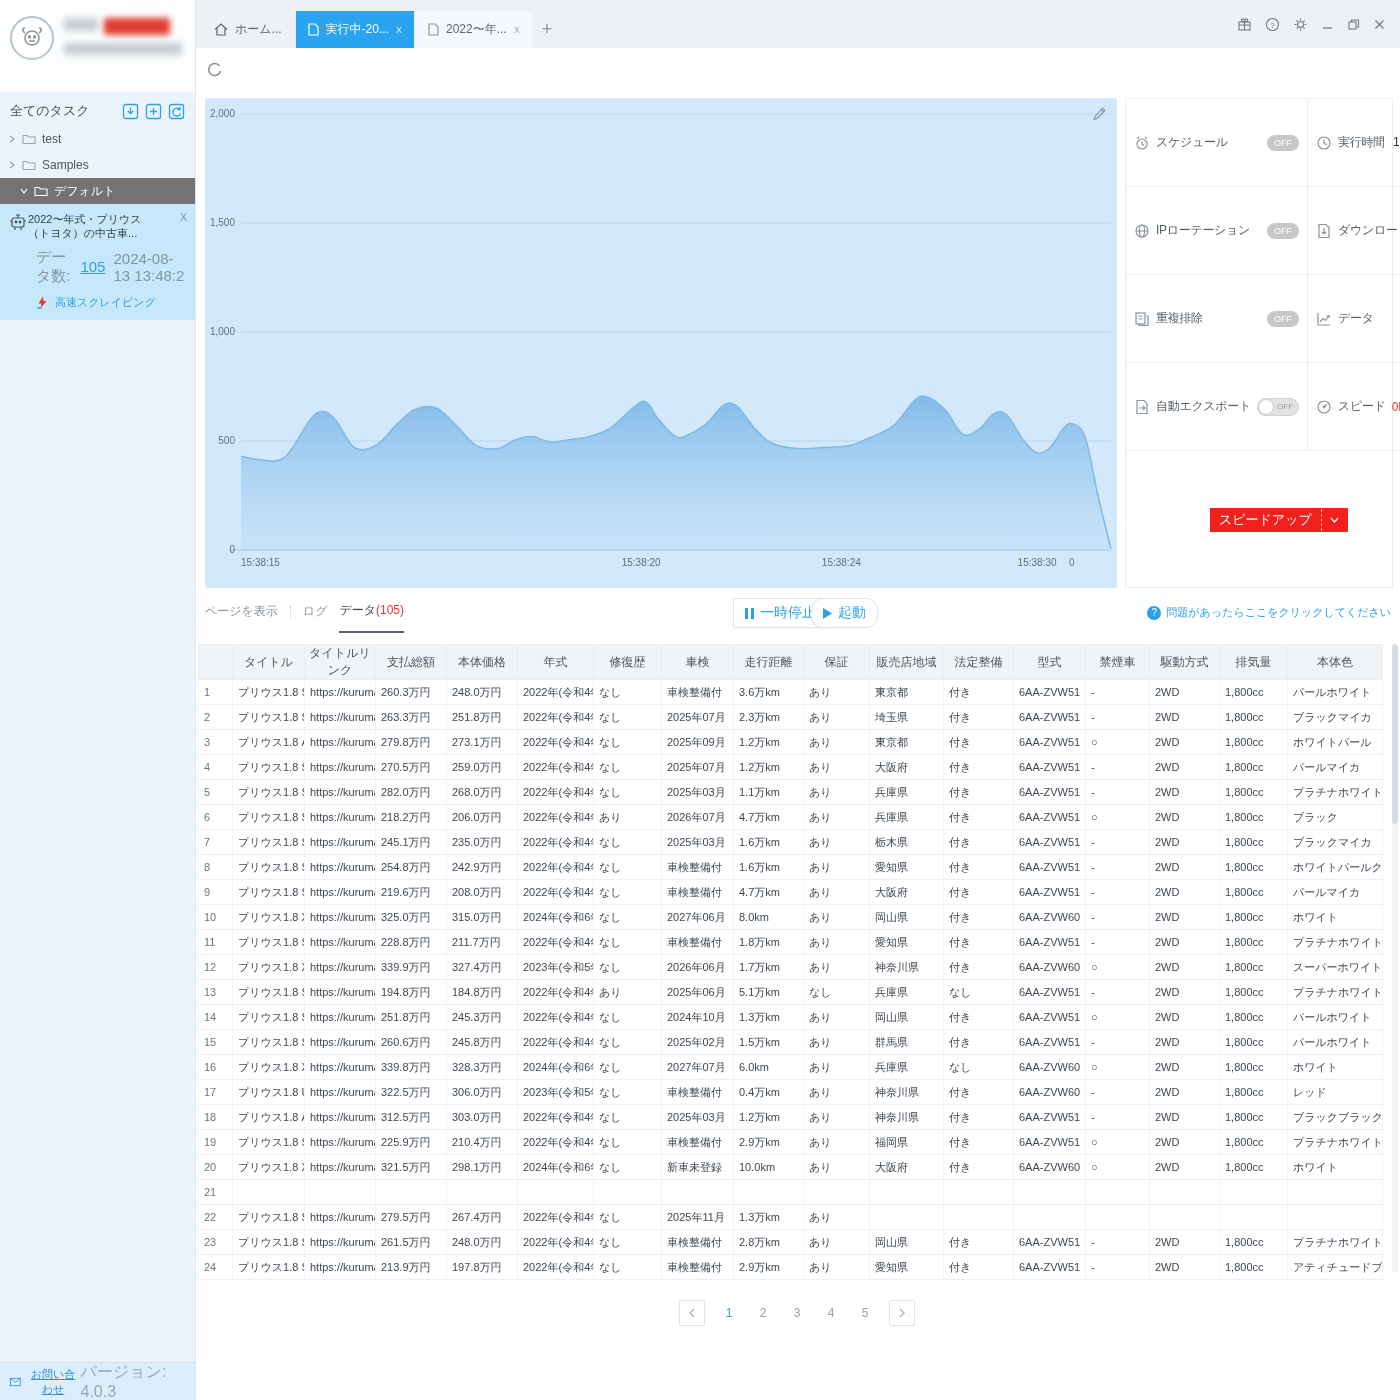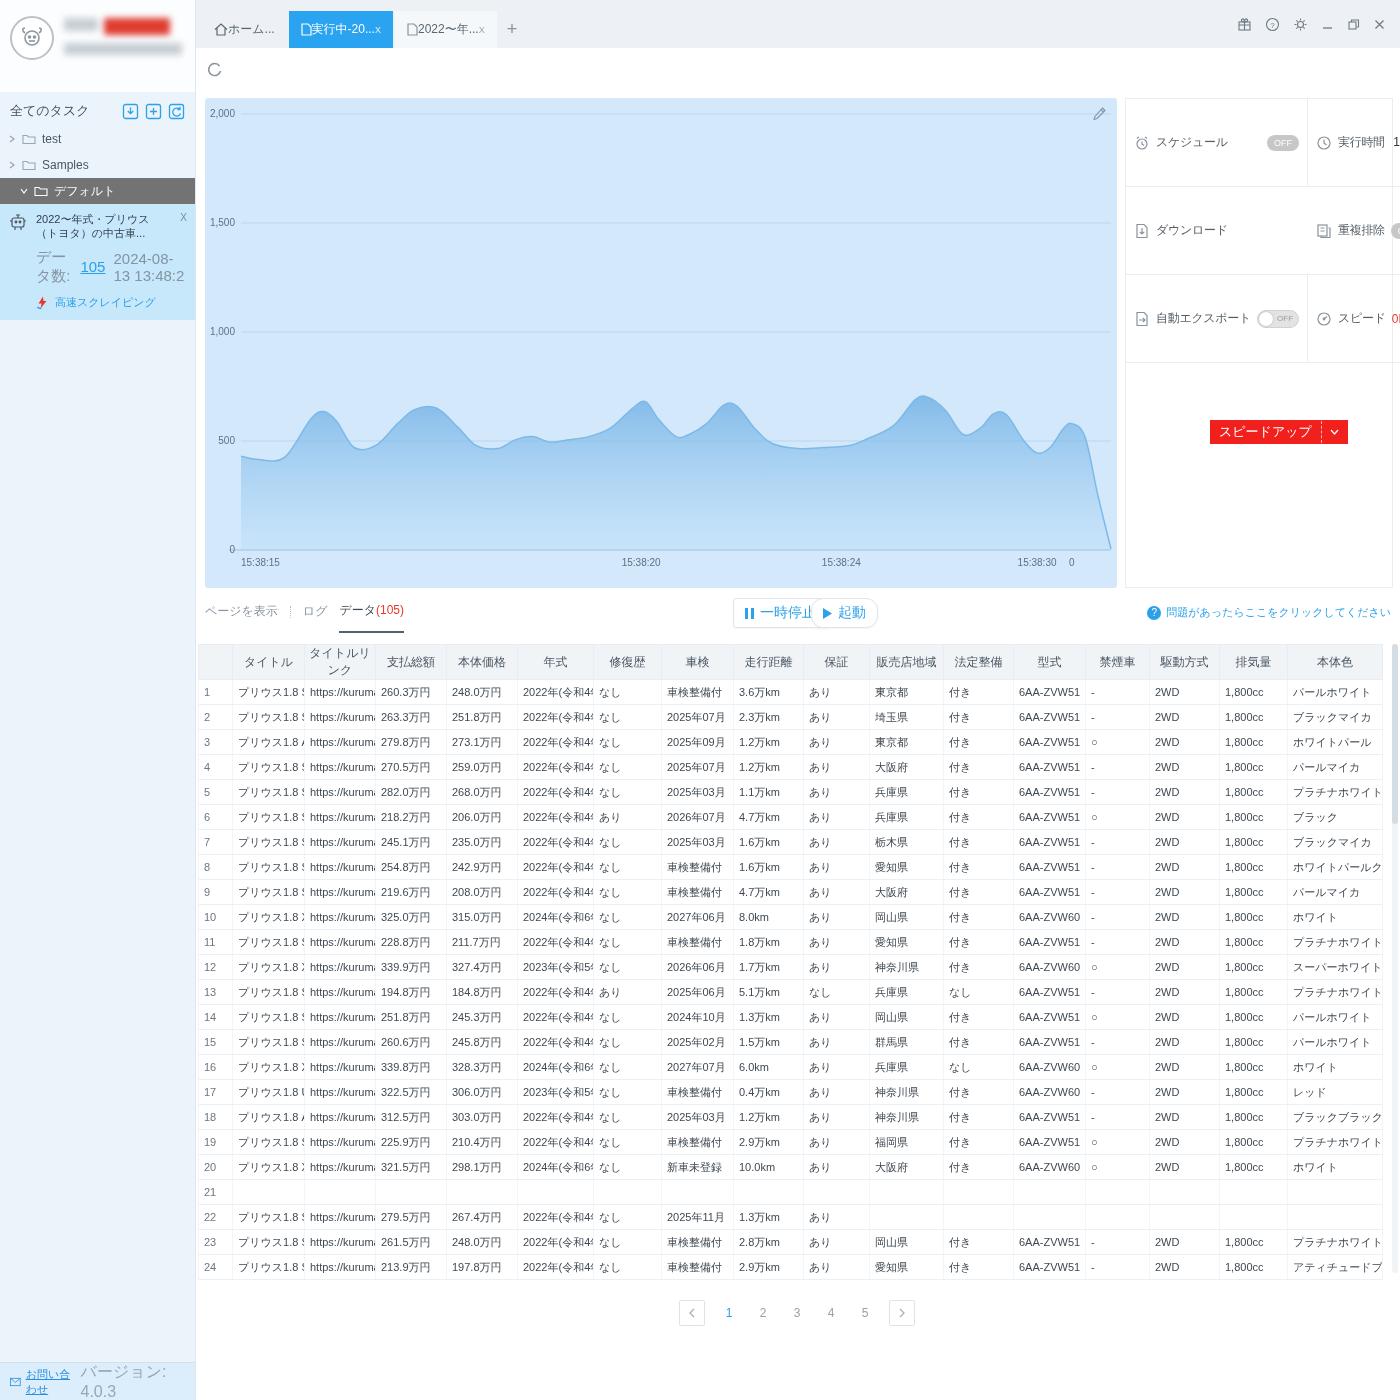--- a/index.html
+++ b/index.html
@@ -14,52 +14,52 @@
   .redact { filter:blur(3px); border-radius:2px; }
   .r-gray { background:#c7ced4; }
   .r-red { background:#e03c30; }
   .tasks-header { display:flex; align-items:center; padding:0 10px; height:30px; margin-top:4px; }
   .tasks-header .t { font-size:13px; color:#45525e; }
   .th-icons { margin-left:auto; display:flex; gap:6px; }
   .th-icons svg { display:block; }
   .tree-row { display:flex; align-items:center; gap:6px; height:26px; padding:0 8px; font-size:12px; color:#4a5660; cursor:default; }
   .tree-row.sel { background:#737373; color:#fff;padding-left:20px; }
   .task-card { background:#c7e7fb; padding:8px 8px 10px 8px; }
-  .tc-top { display:flex; gap:8px; align-items:flex-start; }
+  .tc-top { display:flex; align-items:flex-start; }
   .tc-title { font-size:11px; color:#31404d; line-height:1.3; width:128px; }
   .tc-x { margin-left:auto; color:#7d8c99; font-size:10px; }
   .tc-meta { display:flex; gap:8px; font-size:15px; color:#8494a2; margin:7px 0 0 28px; align-items:center; }
   .tc-meta .cnt { color:#2ba1ea; text-decoration:underline; }
   .tc-boost { display:flex; gap:6px; align-items:center; margin:9px 0 0 28px; font-size:11px; color:#2ba1ea; }
   .side-footer { position:absolute; left:0; bottom:0; width:100%; height:38px; background:#dcedfb; border-top:1px solid #cfe0ee; display:flex; align-items:center; padding:0 10px; }
-  .contact { display:flex; align-items:center; gap:5px; color:#2b8fe0; font-size:11px; text-decoration:underline; }
+  .contact { display:flex; align-items:center; gap:5px; color:#2b8fe0; font-size:11px; text-decoration:underline;text-align:center; }
   .version { margin-left:auto; font-size:16px; color:#9aa6b2; }
 
   
   .main { position:absolute; left:196px; top:0; width:1204px; height:1400px; background:#fff; }
   .titlebar { position:absolute; left:0; top:0; width:100%; height:48px; background:#edf1f5; display:flex; align-items:flex-end; }
   .tabstrip { display:flex; align-items:flex-end; margin-left:4px; }
-  .tab { height:37px; display:flex; align-items:center; padding:0 12px; font-size:12px; color:#5a6670; }
+  .tab { height:37px; display:flex; align-items:center; gap:7px; padding:0 12px; font-size:12px; color:#5a6670; }
   .tab.home { padding:0 14px; }
   .tab.active { background:#2aa3f0; color:#fff; }
   .tab.plain { background:#f4f8fb; margin-left:2px; }
   .tab .x { font-size:9px; opacity:.85; }
   .newtab { font-size:18px; color:#8a949d; padding:0 10px 8px 10px; }
   .win-controls { margin-left:auto; display:flex; align-items:center; gap:13px; padding:0 14px 16px 0; }
   .win-controls svg { display:block; }
   .refresh-row { position:absolute; left:0; top:48px; width:100%; height:44px; background:#fff; }
   .refresh-row svg { position:absolute; left:10px; top:13px; }
 
   
   .chart-panel { position:absolute; left:9px; top:98px; width:912px; height:490px; background:#d3e9fb; border-radius:3px; }
   .pencil { position:absolute; right:10px; top:8px; }
 
   
   .settings { position:absolute; left:929px; top:98px; width:268px; height:490px; background:#fff; border:1px solid #ededed; }
-  .sgrid { display:grid; grid-template-columns:1fr 1fr 1fr; }
+  .sgrid { display:grid; grid-template-columns:1fr; }
   .scell { height:88px; display:flex; align-items:center; gap:6px; padding:0 8px; border-bottom:1px solid #ededed; font-size:12px; color:#555e66; }
   .scell:nth-child(odd){ border-right:1px solid #ededed; }
   .scell .lab { letter-spacing:-0.3px; white-space:nowrap; }
   .scell .val { margin-left:auto; font-size:12px; color:#333; white-space:nowrap; }
   .scell .val.red { color:#e8382d; }
   .pill { margin-left:auto; width:32px; height:16px; border-radius:8px; background:#c7c7c7; color:#fff; font-size:9px; display:flex; align-items:center; justify-content:center; flex:none; }
   .toggle { margin-left:auto; width:42px; height:18px; border-radius:9px; background:#e3e3e3; border:1px solid #d2d2d2; position:relative; flex:none; }
   .toggle .knob { position:absolute; left:1px; top:1px; width:14px; height:14px; border-radius:50%; background:#fff; box-shadow:0 0 2px rgba(0,0,0,.25); }
   .toggle .tlab { position:absolute; right:5px; top:3px; font-size:8px; color:#9a9a9a; }
   .speed-area { grid-column:1 / span 2; height:137px; display:flex; align-items:center; justify-content:center; }

